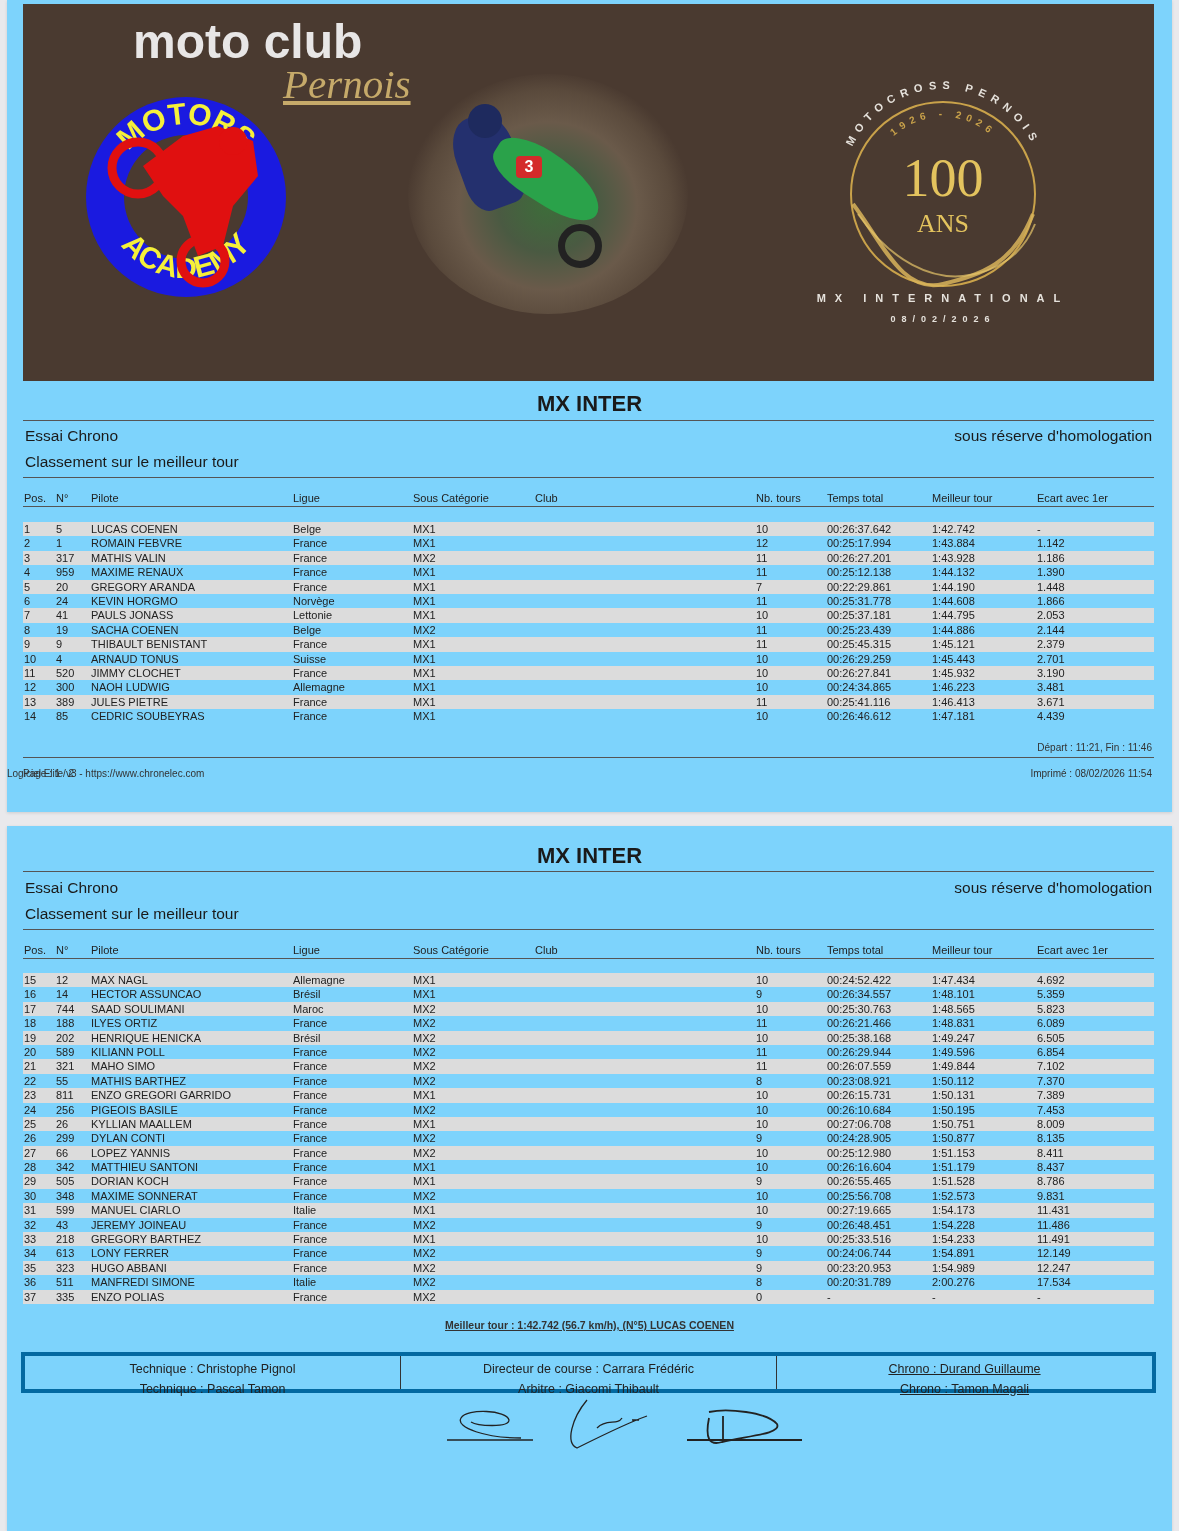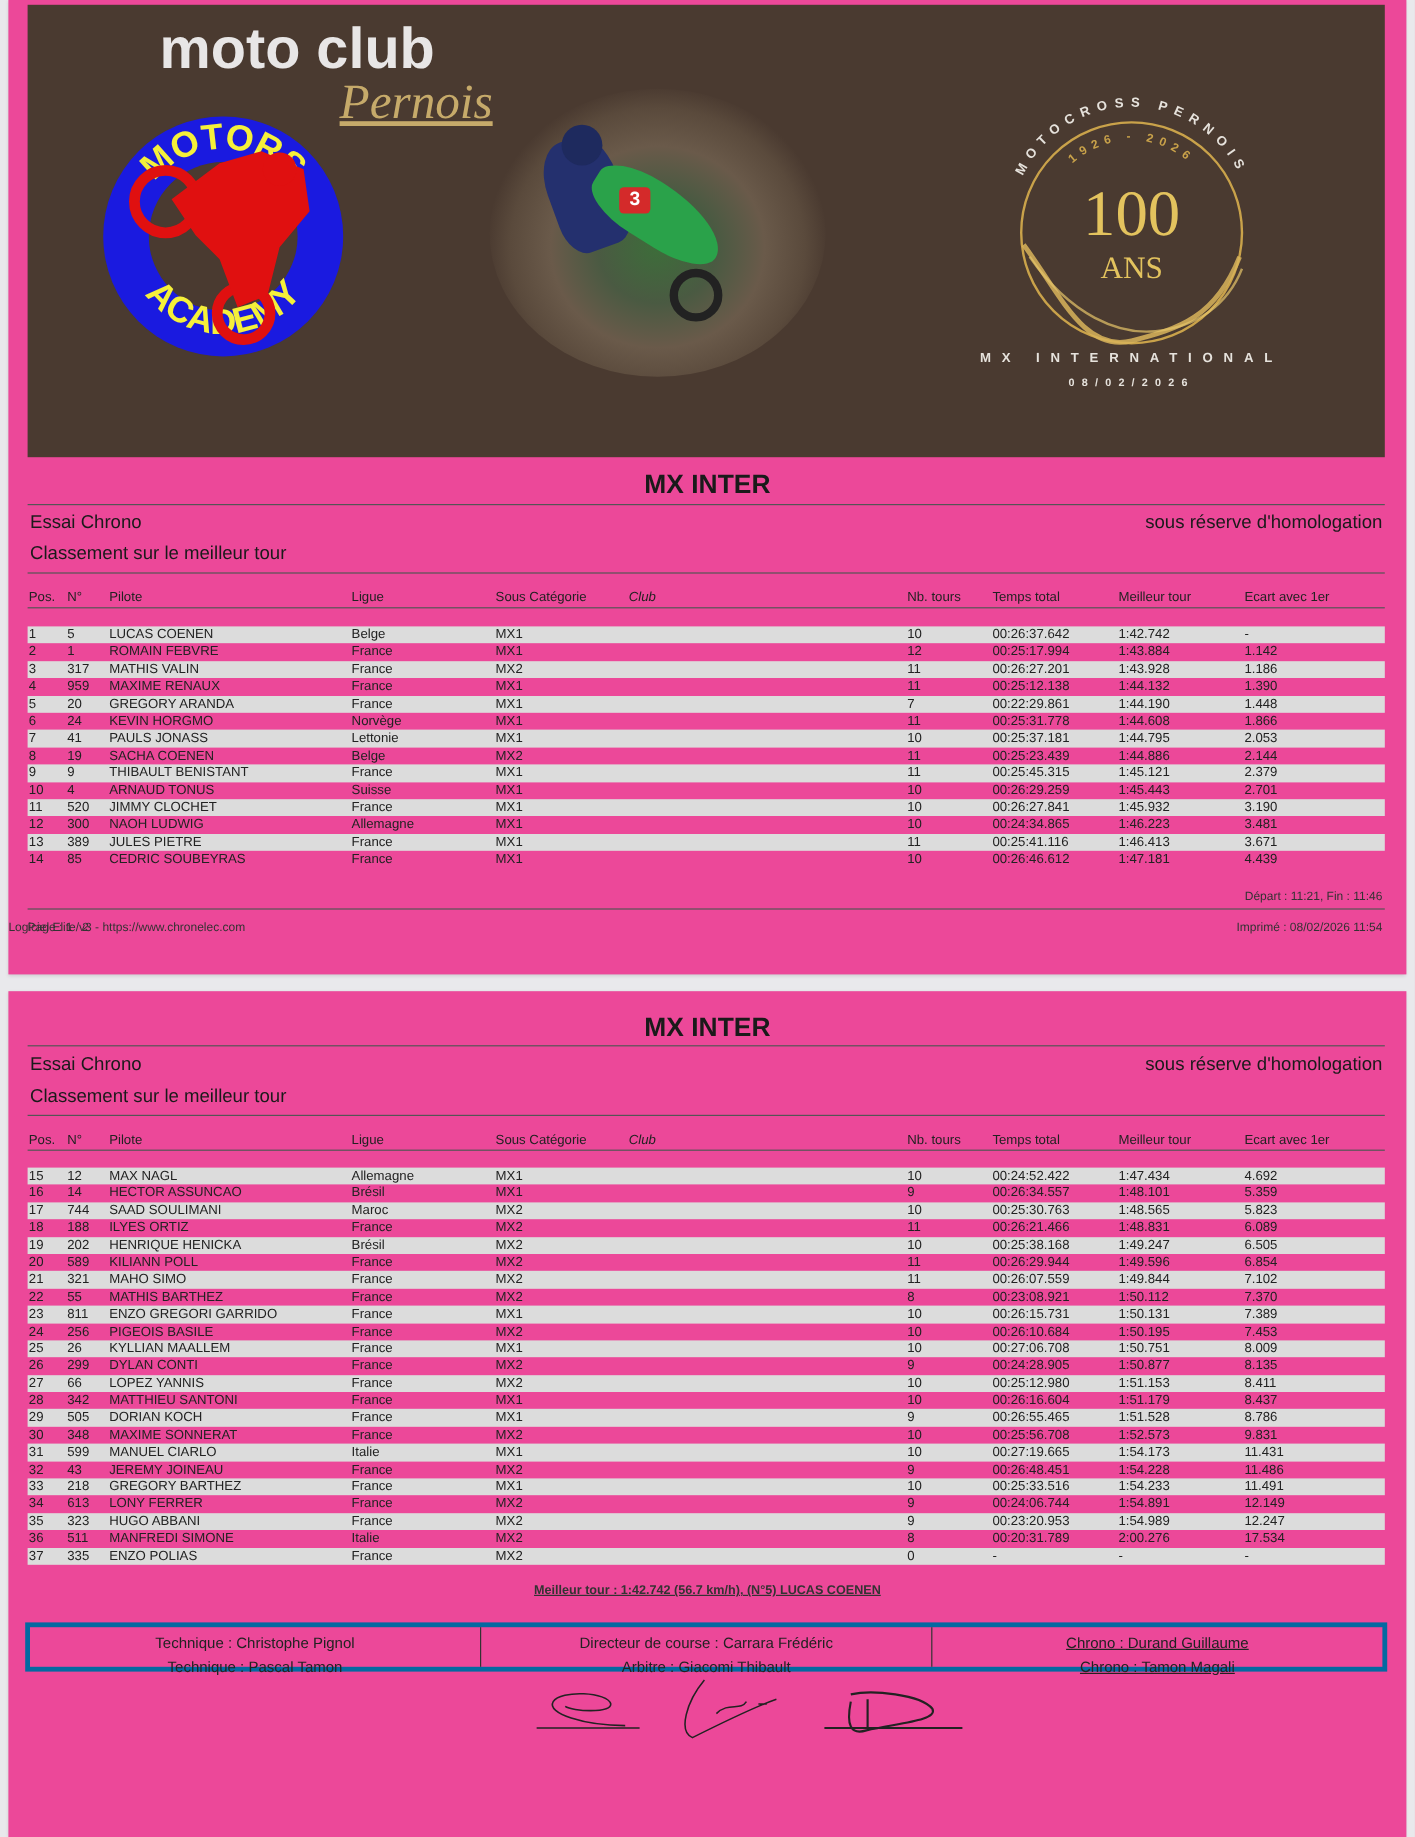--- a/index.html
+++ b/index.html
@@ -1,19 +1,19 @@
 <!DOCTYPE html>
 <html><head>
   <meta charset="utf-8">
   <style>
     * { box-sizing: border-box; margin: 0; padding: 0; }
     html, body { width: 1179px; height: 1531px; background: #e9e9ec; overflow: hidden; }
     body { font-family: "Liberation Sans", sans-serif; color: #1a1a1a; position: relative; }
 
-    .sheet { position: absolute; left: 7px; width: 1165px; background: #ec4899; box-shadow: 0 1px 3px rgba(0,0,0,0.12); }
+    .sheet { position: absolute; left: 7px; width: 1165px; background: #7dd3fc; box-shadow: 0 1px 3px rgba(0,0,0,0.12); }
     #sheet1 { top: 0; height: 812px; }
     #sheet2 { top: 826px; height: 705px; }
 
     
     .banner { position: absolute; left: 16px; top: 4px; width: 1131px; height: 377px; background: #4a3a30; overflow: hidden; }
     .mc-title { position: absolute; left: 110px; top: 10px; font-size: 48px; font-weight: bold; color: #e8e6e6; letter-spacing: 0px; }
     .mc-sub { position: absolute; left: 260px; top: 56px; font-family: "Liberation Serif", serif; font-style: italic; font-size: 41px; color: #c6aa6a; text-decoration: underline; }
     .academy { position: absolute; left: 60px; top: 92px; width: 206px; height: 202px; }
     .photo { position: absolute; left: 385px; top: 70px; width: 280px; height: 240px; border-radius: 50%;
              background: radial-gradient(ellipse at 50% 55%, #3d6d3a 0%, #4a5a42 25%, #6a5a4a 45%, #5a4a3c 62%, rgba(74,58,48,0) 72%); }
@@ -31,21 +31,21 @@
 
     .hdr { position: absolute; left: 16px; width: 1131px; height: 16px; font-size: 11px; color: #222; }
     .hdr span { position: absolute; top: 0; white-space: nowrap; }
 
     .rows { position: absolute; left: 16px; width: 1131px; }
     .row { position: relative; height: 14.4px; font-size: 11px; line-height: 14.4px; color: #222; }
     .row.shaded { background: #dcdcdc; }
     .row span { position: absolute; top: 0; white-space: nowrap; }
 
     .c-pos { left: 1px; } .c-num { left: 33px; } .c-pil { left: 68px; } .c-lig { left: 270px; }
-    .c-cat { left: 390px; } .c-club { left: 501px; font-style: italic; } .c-tours { left: 733px; } .c-total { left: 804px; }
+    .c-cat { left: 390px; } .c-club { left: 512px; } .c-tours { left: 733px; } .c-total { left: 804px; }
     .c-best { left: 909px; } .c-ecart { left: 1014px; }
 
     .small { position: absolute; font-size: 10px; color: #333; white-space: nowrap; }
 
     .best-lap { position: absolute; left: 0; width: 100%; text-align: center; top: 493px; font-size: 10.5px; font-weight: bold; text-decoration: underline; color: #333; }
 
     .officials { position: absolute; left: 14px; top: 526px; width: 1135px; height: 41px; border: 4px solid #0369a1; display: flex; }
     .off-col { flex: 1; border-right: 1px solid #333; text-align: center; font-size: 12.5px; color: #222; padding-top: 3px; line-height: 20px; }
     .off-col:last-child { border-right: none; text-decoration: underline; }
 

